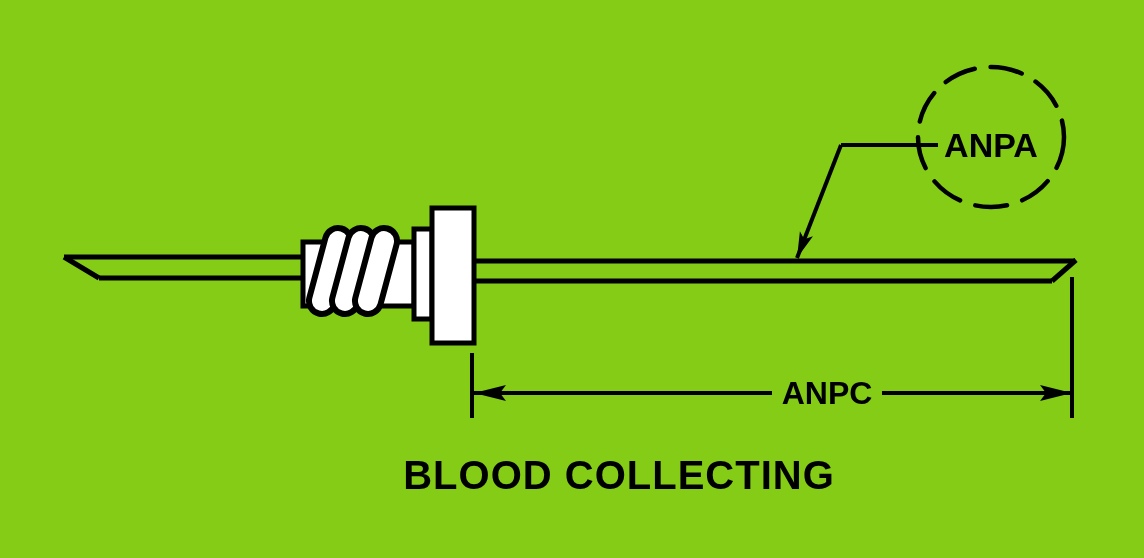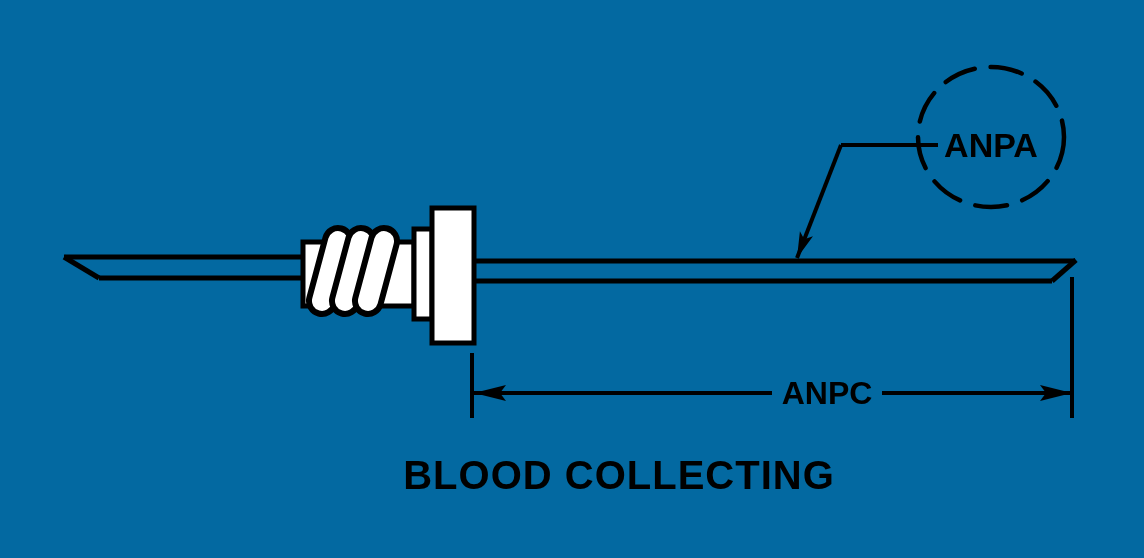--- a/index.html
+++ b/index.html
@@ -8,21 +8,21 @@
     background: #ffffff;
     width: 1144px;
     height: 558px;
     overflow: hidden;
     font-family: "Liberation Sans", sans-serif;
   }
   .diagram-wrap {
     position: relative;
     width: 1144px;
     height: 558px;
-    background: #0369a1;
+    background: #84cc16;
   }
   svg { display: block; }
   .ink  { stroke: #000000; fill: none; }
   .fillwhite { fill: #ffffff; stroke: #000000; }
   .solid { fill: #000000; stroke: none; }
   text.label {
     fill: #000000;
     font-family: "Liberation Sans", sans-serif;
     font-weight: bold;
   }

